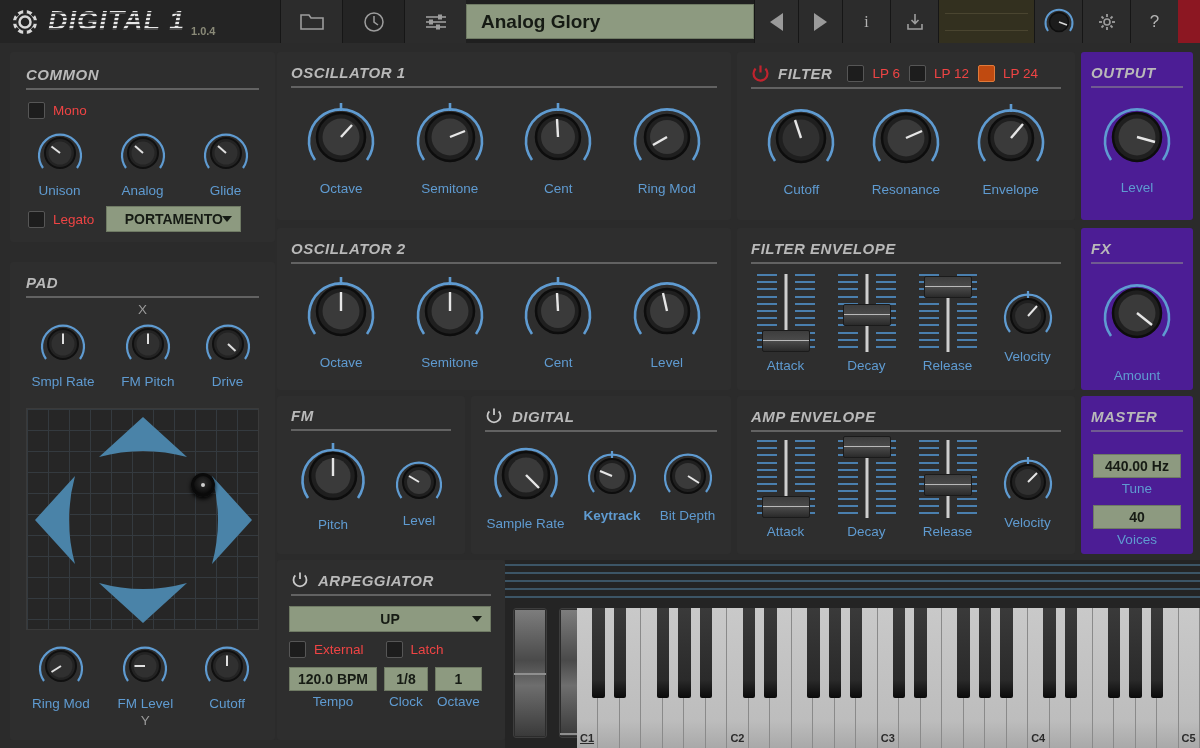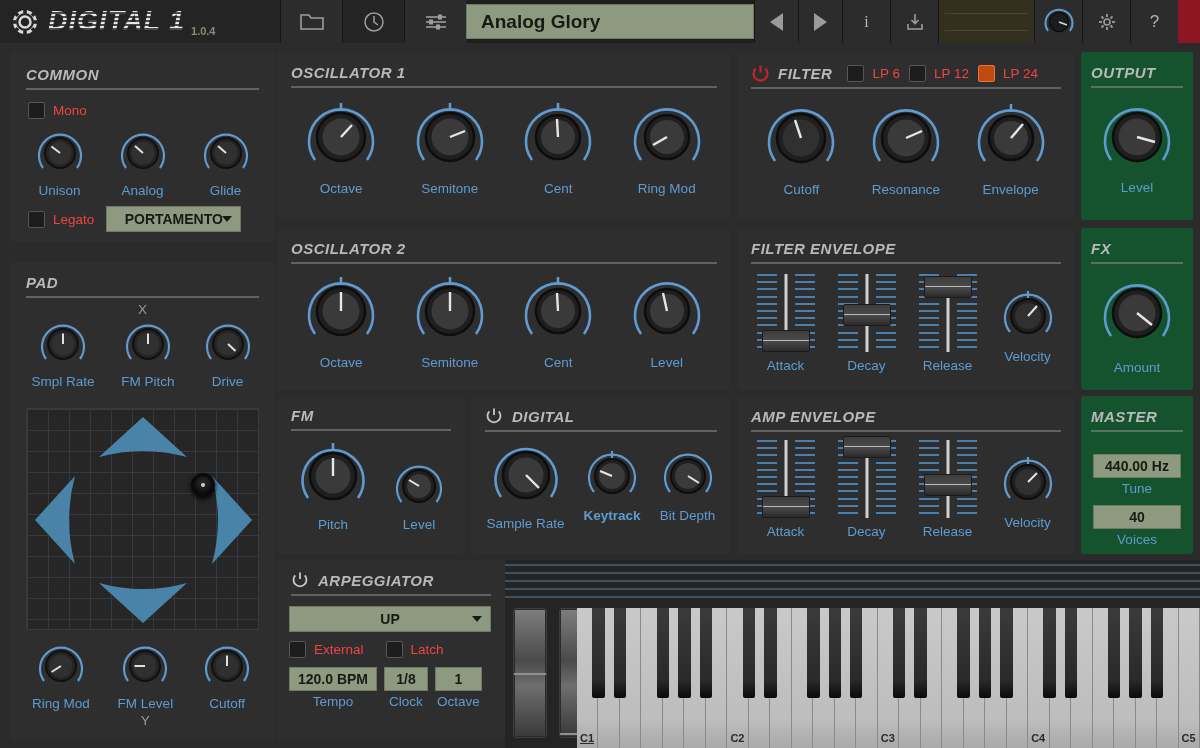--- a/index.html
+++ b/index.html
@@ -31,21 +31,21 @@
   .tri-l { width:0;height:0;border-top:9px solid transparent;border-bottom:9px solid transparent;border-right:13px solid #9a9a9a; }
   .tri-r { width:0;height:0;border-top:9px solid transparent;border-bottom:9px solid transparent;border-left:13px solid #9a9a9a; }
   .hbtn.small { width:48px; font-size:15px; }
   .meter-box { width:96px; background:#33301f; border-left:1px solid #161616; display:flex; flex-direction:column; justify-content:center; padding:0 6px;}
   .meter-row { height:1px; background:#4a4530; margin:8px 0; }
   .knob-box { width:48px; background:#2c2c2c; border-left:1px solid #161616; display:flex;align-items:center;justify-content:center;}
   .red-strip { width:22px; background:#8c1722; }
 
   
   .panel { position:absolute; background:#2e2e2e; border-radius:3px; }
-  .panel.darker { background:#14532d; }
+  .panel.darker { background:#4c1d95; }
   .sect-title { font-size:15px; font-style:italic; font-weight:bold; color:#b9b9b9; letter-spacing:0.5px; }
   .sect-rule { height:2px; background:#8e8e8e; opacity:.55; margin-top:5px; }
   .sect-head { display:flex; align-items:center; gap:9px; }
 
   .lbl { font-size:13.5px; color:#5f9bd1; text-align:center; }
   .lbl-grey { font-size:13.5px; color:#9a9a9a; text-align:center; }
 
   
   .knob { position:relative; }
   .knob svg { display:block; }
@@ -465,21 +465,21 @@
         <div class="lbl" style="margin-top:5px;">Level</div>
       </div>
     </div>
   </div>
 
   <div class="panel" style="left:277px;top:396px;width:188px;height:158px;">
     <div style="padding:11px 14px 0;">
       <div class="sect-title">FM</div>
       <div class="sect-rule"></div>
     </div>
-    <div style="display:flex;justify-content:space-around;align-items:flex-end;padding:8px 8px 0;">
+    <div style="display:flex;justify-content:space-around;align-items:center;padding:8px 8px 0;">
       <div class="kwrap">
         <div class="knob">
           <svg width="74" height="74" viewBox="0 0 74 74">
             <path d="M12 59 A 30.5 30.5 0 1 1 62 59" fill="none" stroke="#5f9bd1" stroke-width="2.6"></path>
             <line x1="37" y1="4" x2="37" y2="12" stroke="#5f9bd1" stroke-width="2.6"></line>
             <circle cx="37" cy="37" r="23" fill="#1f1f1f" stroke="#0d0d0d" stroke-width="2.5"></circle>
             <circle cx="37" cy="37" r="17.5" fill="#3a3a3a"></circle>
             <line x1="37" y1="37" x2="37" y2="19" stroke="#e6e6e6" stroke-width="2.4"></line>
           </svg>
         </div>
@@ -929,21 +929,21 @@
     </div>
     <div class="kwrap" style="margin-top:10px;">
       <div class="knob">
         <svg width="78" height="78" viewBox="0 0 78 78">
           <path d="M13 62 A 32 32 0 1 1 65 62" fill="none" stroke="#5f9bd1" stroke-width="2.6"></path>
           <circle cx="39" cy="39" r="24" fill="#1f1f1f" stroke="#0d0d0d" stroke-width="2.5"></circle>
           <circle cx="39" cy="39" r="18.5" fill="#3a3a3a"></circle>
           <line x1="39" y1="39" x2="54" y2="51" stroke="#e6e6e6" stroke-width="2.4"></line>
         </svg>
       </div>
-      <div class="lbl" style="margin-top:8px;">Amount</div>
+      <div class="lbl" style="margin-top:16px;">Amount</div>
     </div>
   </div>
 
   <div class="panel darker" style="left:1081px;top:396px;width:112px;height:158px;">
     <div style="padding:12px 10px 12px;">
       <div class="sect-title">MASTER</div>
       <div class="sect-rule"></div>
     </div>
     <div style="padding:10px 8px 0;">
       <div class="vfield" style="width:88px;margin:0 auto;">

